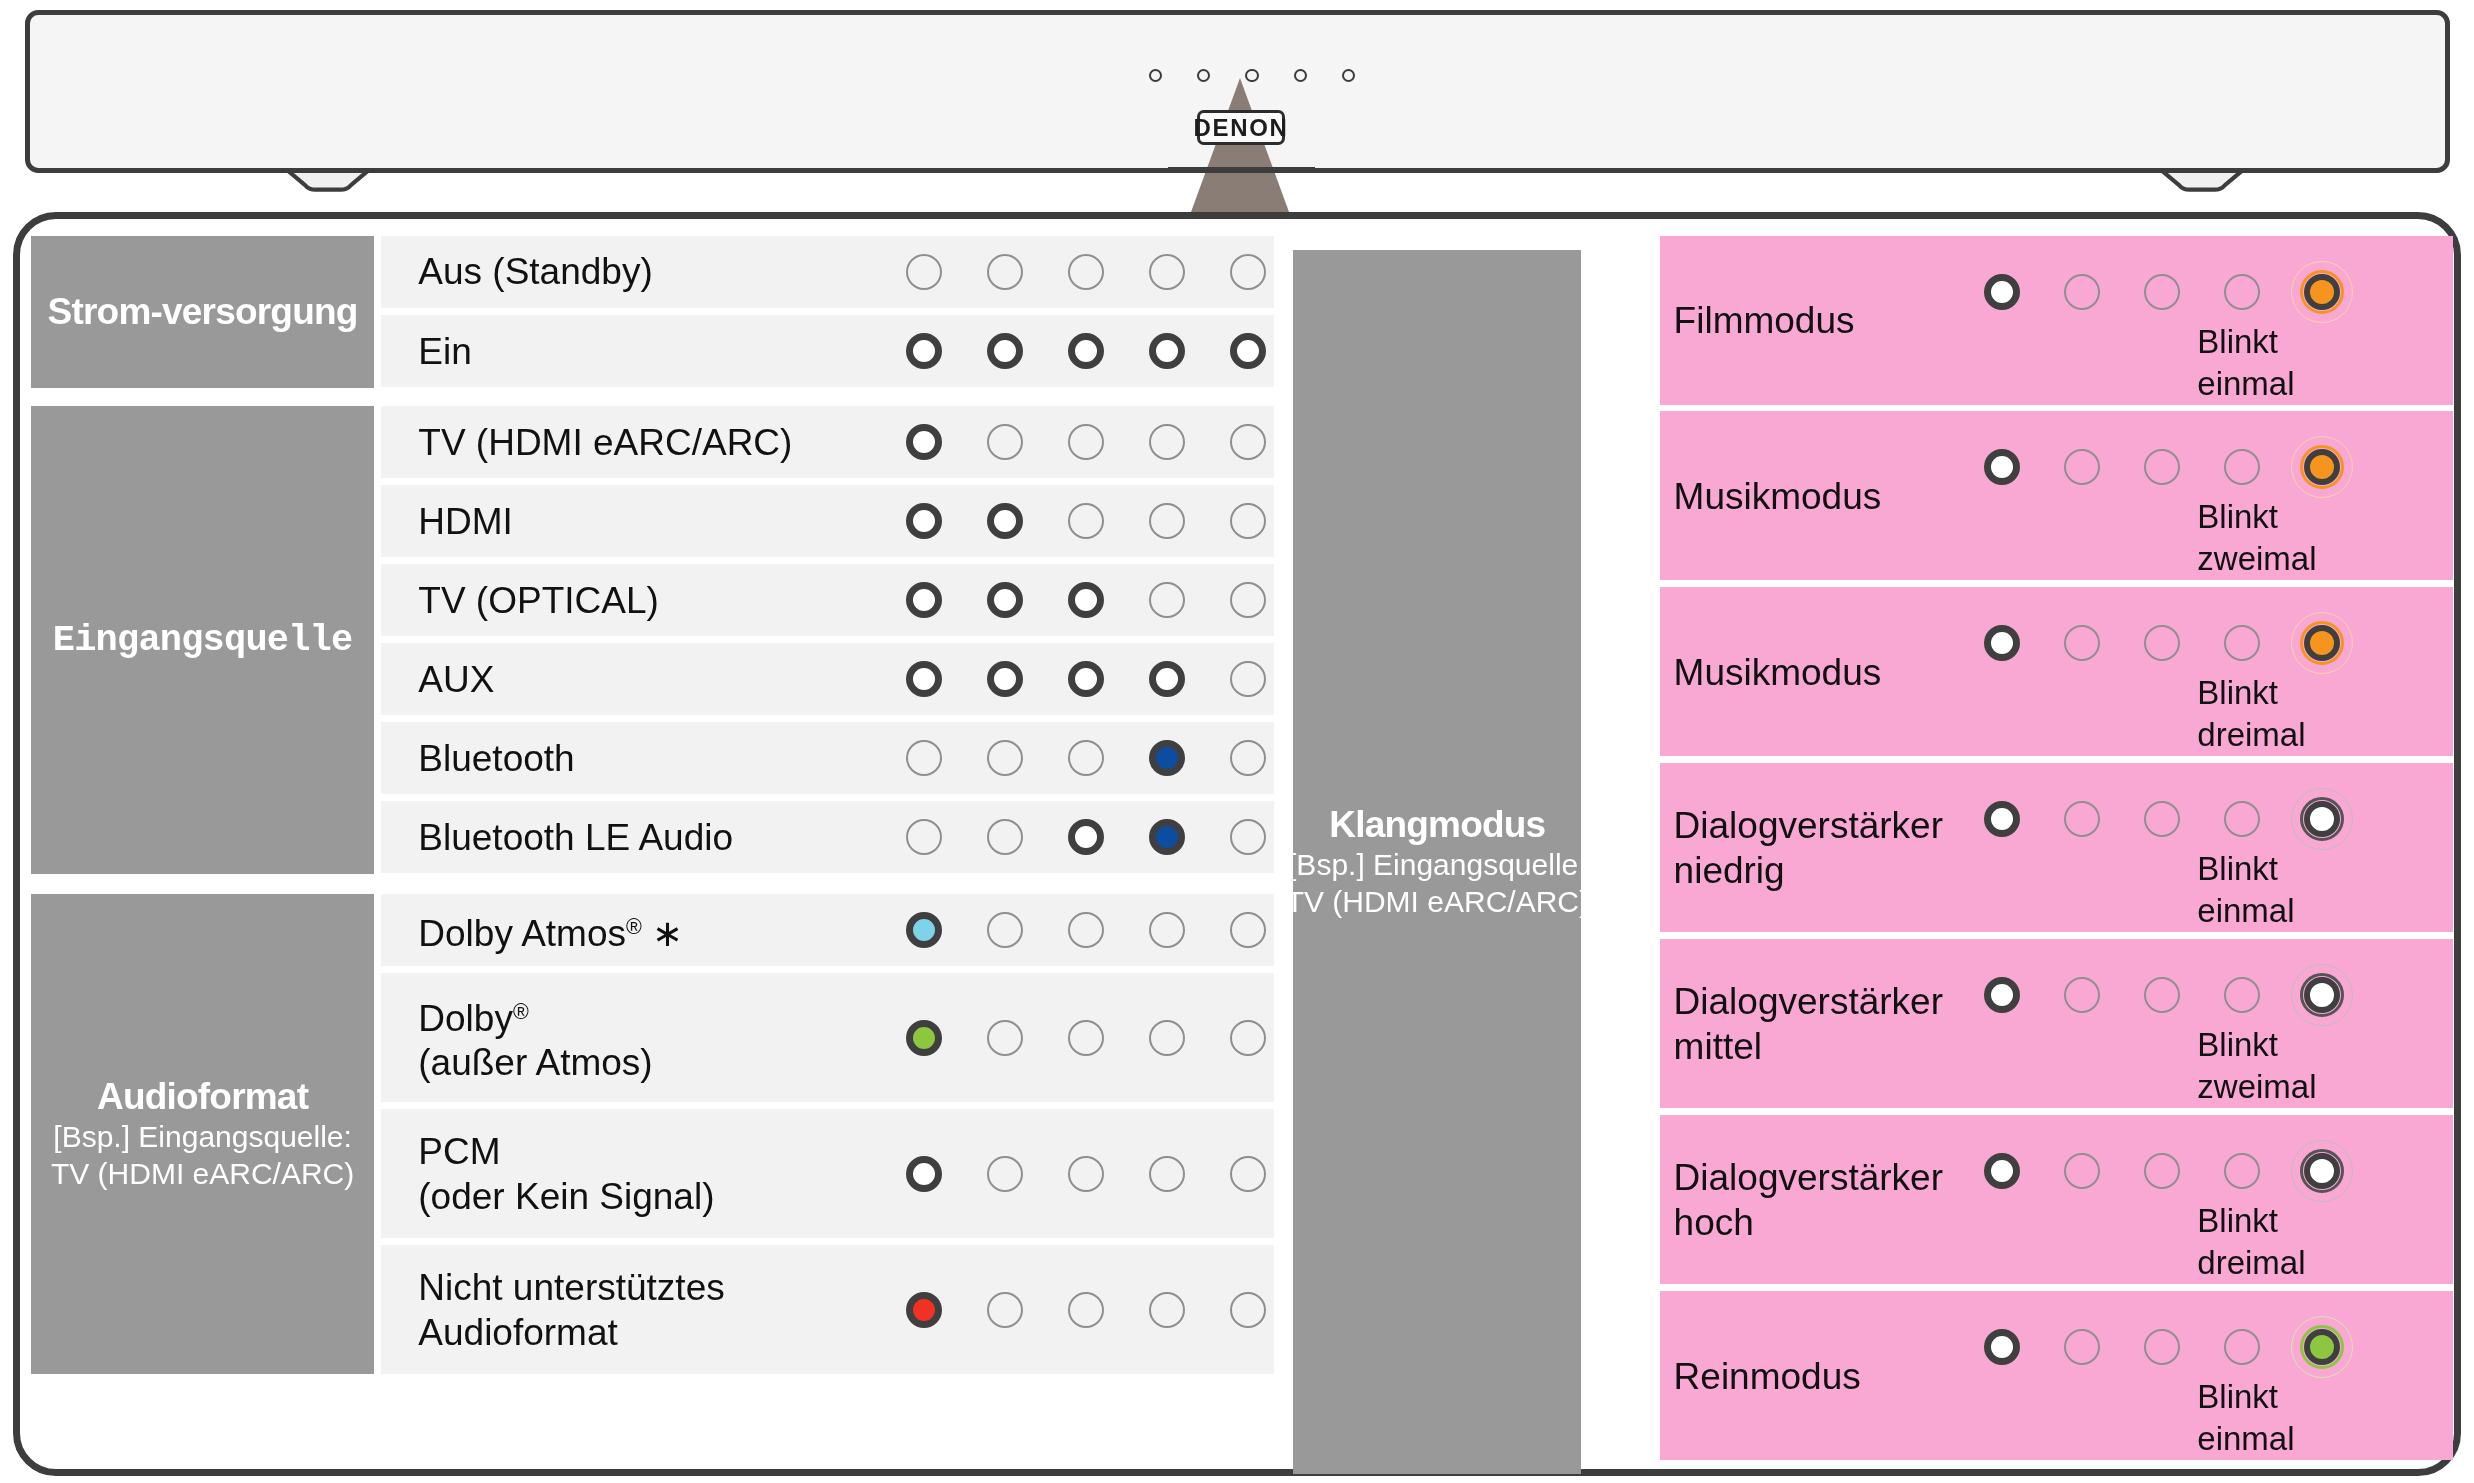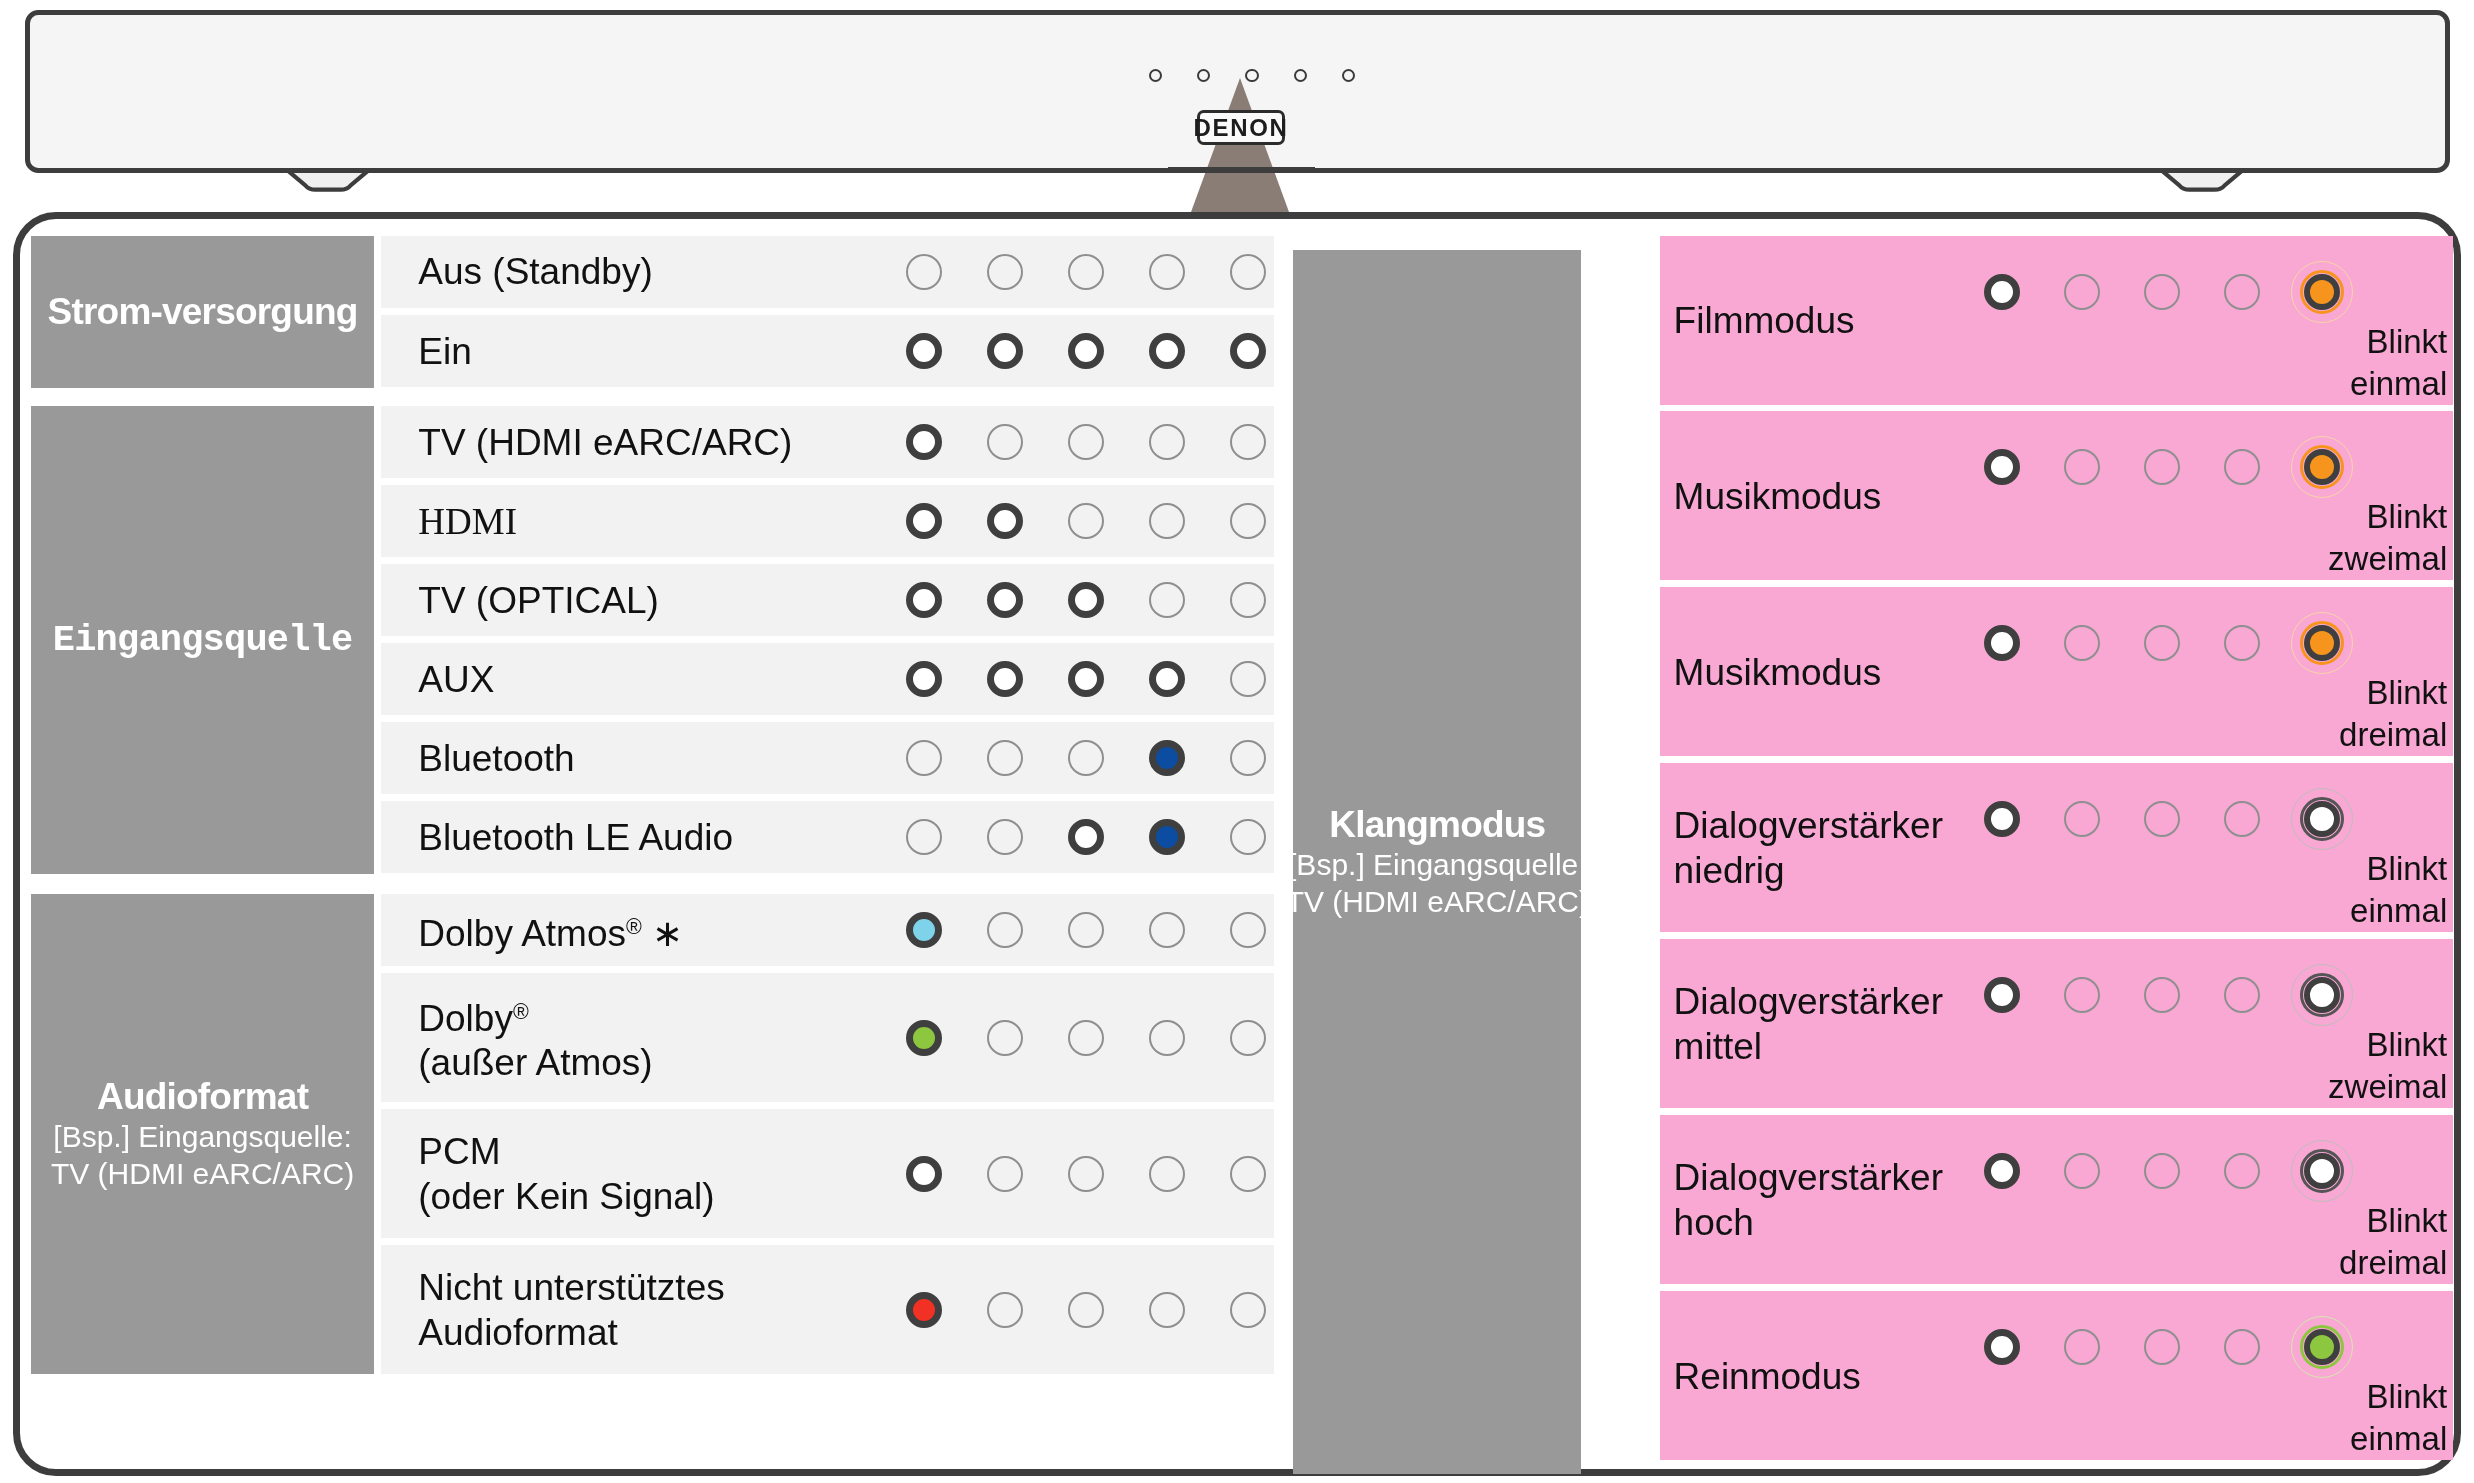--- a/index.html
+++ b/index.html
@@ -43,21 +43,21 @@
     box-sizing:border-box;display:flex;align-items:center;padding-left:37px;}
   .lrow-label{font-size:37px;line-height:45px;white-space:pre-line;}
   .lrow .leds{position:absolute;left:525px;top:50%;transform:translateY(-50%);
     display:flex;gap:45px;}
 
   
   .rrow{position:absolute;left:1640px;width:793px;height:169px;background:#f9a8d4;}
   .rrow-label{position:absolute;left:13.3px;top:50%;transform:translateY(-50%);
     width:322px;font-size:37px;line-height:45px;white-space:pre-line;}
   .rrow .leds{position:absolute;left:324px;top:38px;display:flex;gap:44px;}
-  .blink-note{position:absolute;left:537px;top:85px;width:250px;text-align:right;
+  .blink-note{position:absolute;left:537px;top:85px;width:250px;text-align:left;
     font-size:33px;line-height:42px;}
 
   
   .led{width:36px;height:36px;border-radius:50%;box-sizing:border-box;
     position:relative;flex:0 0 auto;}
   .led-off {border:2.5px solid #8f8f8f;}
   .led-on  {border:7.5px solid #3f3f3f;background:#fff;}
   .led-blue{border:7.5px solid #3f3f3f;background:#0C4DA2;}
   .led-cyan{border:7.5px solid #3f3f3f;background:#7ED3EA;}
   .led-green{border:7.5px solid #3f3f3f;background:#8DC63F;}
@@ -146,21 +146,21 @@
     <div class="lrow" style="top: 187px; height: 72px;">
       <div class="lrow-label">TV (HDMI eARC/ARC)</div>
       <div class="leds">
         <div class="led led-on"></div>
         <div class="led led-off"></div>
         <div class="led led-off"></div>
         <div class="led led-off"></div>
         <div class="led led-off"></div>
       </div>
     </div>
-    <div class="lrow" style="top: 266px; height: 72px; font-family: Liberation Serif, serif;">
+    <div class="lrow" style="top: 266px; height: 72px;">
       <div class="lrow-label">HDMI</div>
       <div class="leds">
         <div class="led led-on"></div>
         <div class="led led-on"></div>
         <div class="led led-off"></div>
         <div class="led led-off"></div>
         <div class="led led-off"></div>
       </div>
     </div>
     <div class="lrow" style="top: 345px; height: 72px;">

